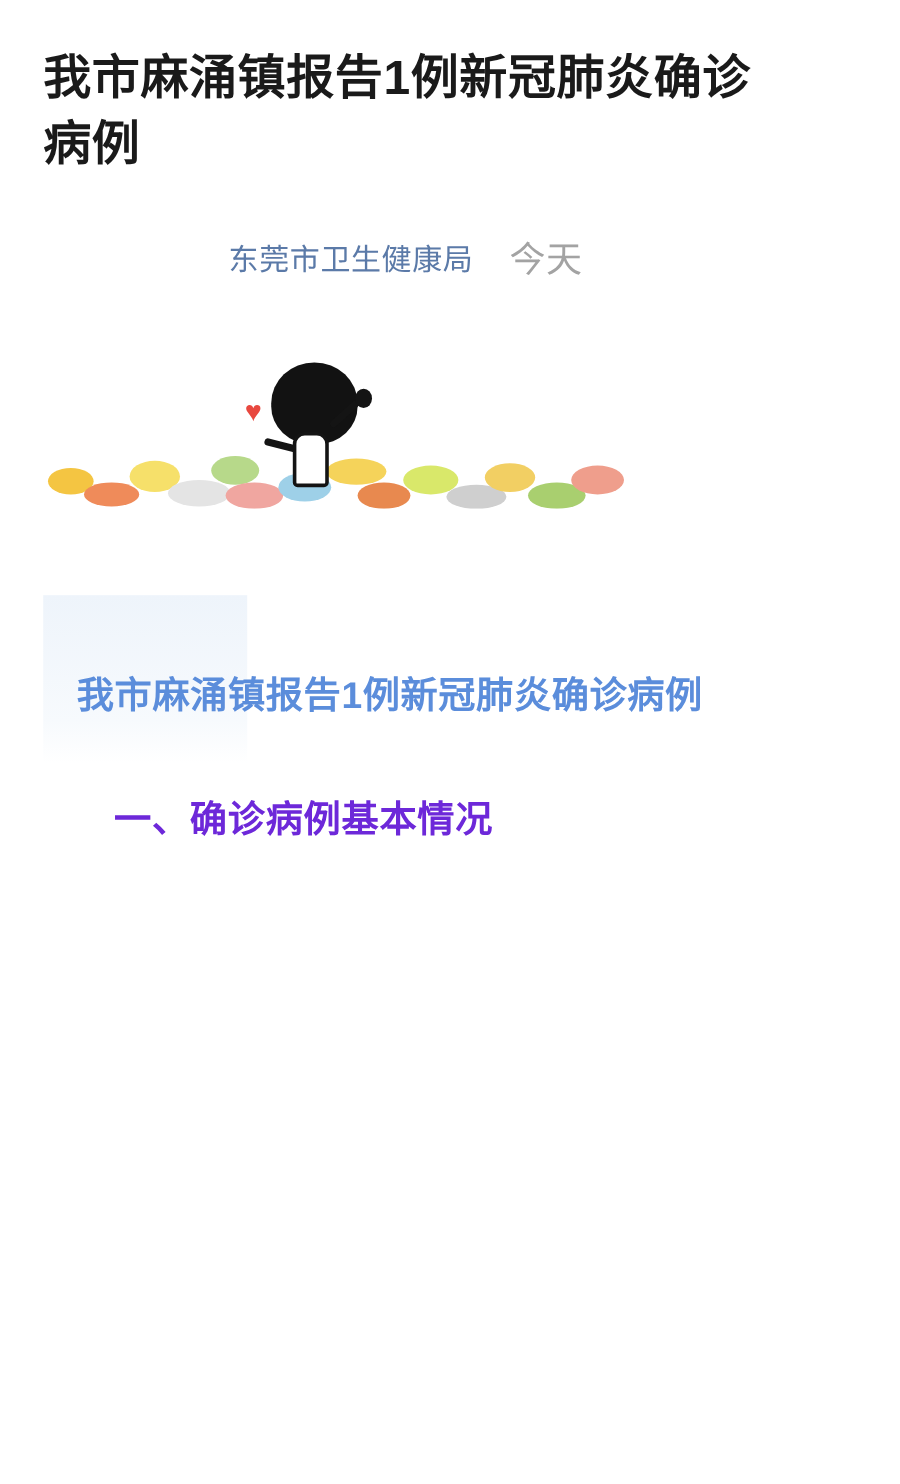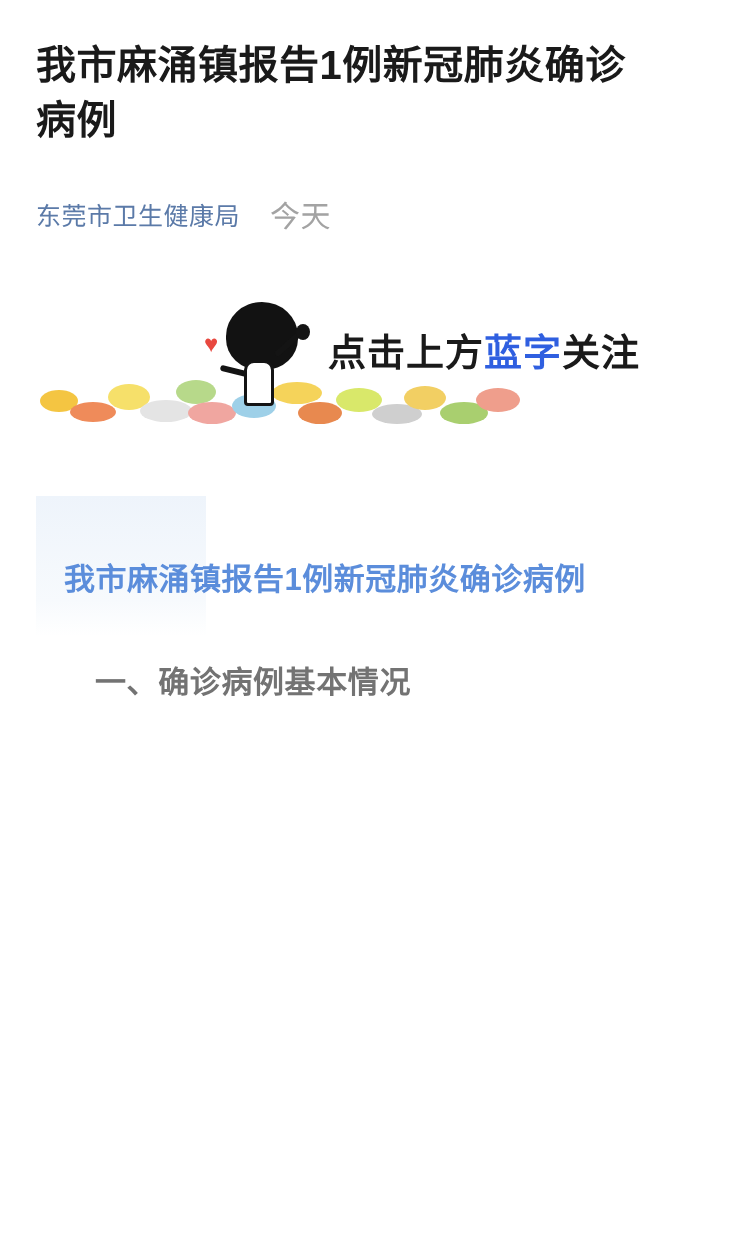--- a/index.html
+++ b/index.html
@@ -32,20 +32,21 @@
     font-weight: bold;
     color: #1a1a1a;
     letter-spacing: 0.5px;
     margin: 0;
   }
   .meta-row {
     margin-top: 44px;
     display: flex;
     align-items: center;
     gap: 30px;
+    justify-content: center;
   }
   .meta-account {
     font-size: 25px;
     color: #5b7aa8;
     letter-spacing: 0.5px;
   }
   .meta-date {
     font-size: 30px;
     color: #a3a3a3;
     letter-spacing: 0.5px;
@@ -187,21 +188,21 @@
     color: #2b2b2b;
     text-indent: 2em;
     margin: 44px 0 0 0;
     letter-spacing: 0.6px;
     text-align: justify;
   }
   .sub-heading {
     font-size: 31px;
     line-height: 1.9;
     font-weight: bold;
-    color: #737373;
+    color: #6d28d9;
     text-indent: 1em;
     margin: 52px 0 0 0;
     letter-spacing: 0.6px;
   }
 </style>
 </head>
 <body>
 
 <div class="page">
 
@@ -234,23 +235,20 @@
 
     <div class="mascot">
       <div class="mascot-heart">♥</div>
       <div class="mascot-head"></div>
       <div class="mascot-arm-left"></div>
       <div class="mascot-body"></div>
       <div class="mascot-arm-right"></div>
       <div class="mascot-hand"></div>
     </div>
 
-    <div class="banner-text">
-      <span>点击上方</span><span class="highlight">蓝字</span><span>关注</span>
-    </div>
   </div>
 
   <div class="content-card">
     <div class="card-inner">
       <div class="card-accent"></div>
       <div class="card-body">
         <h2 class="section-heading">我市麻涌镇报告1例新冠肺炎确诊病例</h2>
 
 
         <p class="sub-heading">一、确诊病例基本情况</p>

